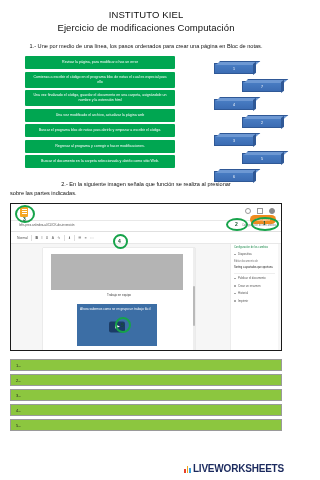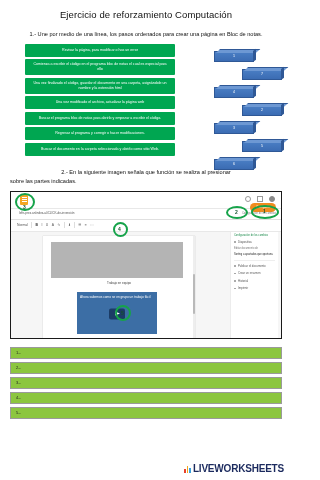--- a/index.html
+++ b/index.html
@@ -392,21 +392,22 @@
     font-size: 10px;
     font-weight: bold;
     color: #1b2a5e;
     letter-spacing: -0.2px;
   }
 </style>
 </head>
 <body>
 
 <div class="header">
-  <div class="line">Ejercicio de reforzamiento Computación</div>
+  <div class="line">INSTITUTO KIEL</div>
+  <div class="line">Ejercicio de modificaciones Computación</div>
 </div>
 
 <div class="instruction-1">1.- Une por medio de una línea, los pasos ordenados para crear una página en Bloc de notas.</div>
 
 <div class="match-area">
 
   <div class="green-col">
     <div class="green-box">Revisar la página, para modificar o has un error</div>
     <div class="green-box">Comienza a escribir el código en el programa bloc de notas el cual es especial para ello</div>
     <div class="green-box">Una vez finalizado el código, guardar el documento en una carpeta, asignándole un nombre y la extensión html</div>

